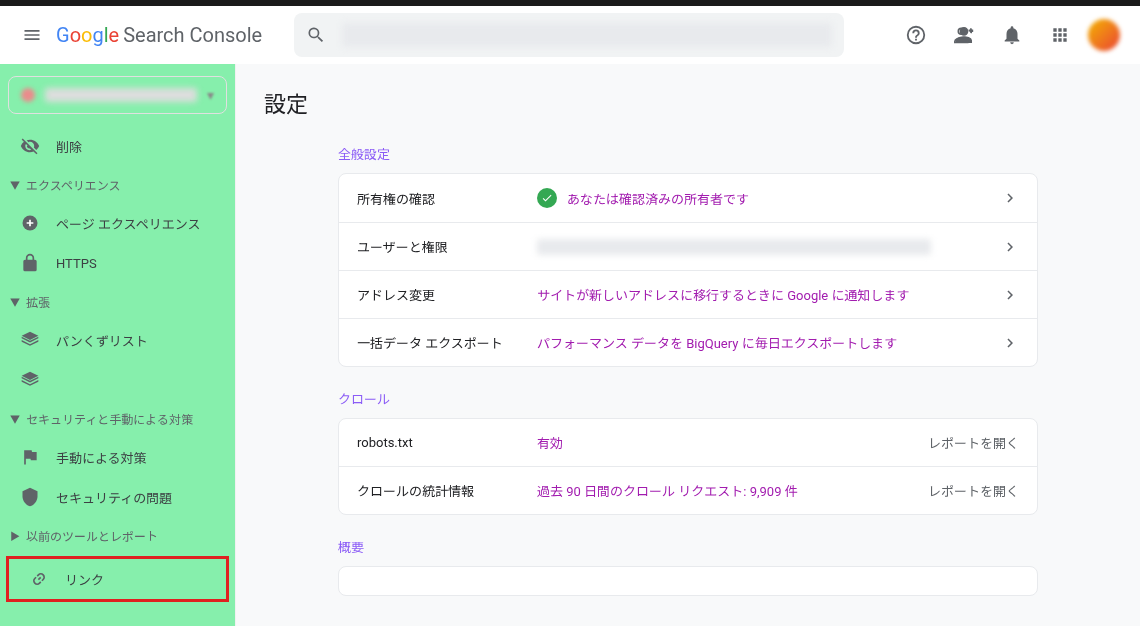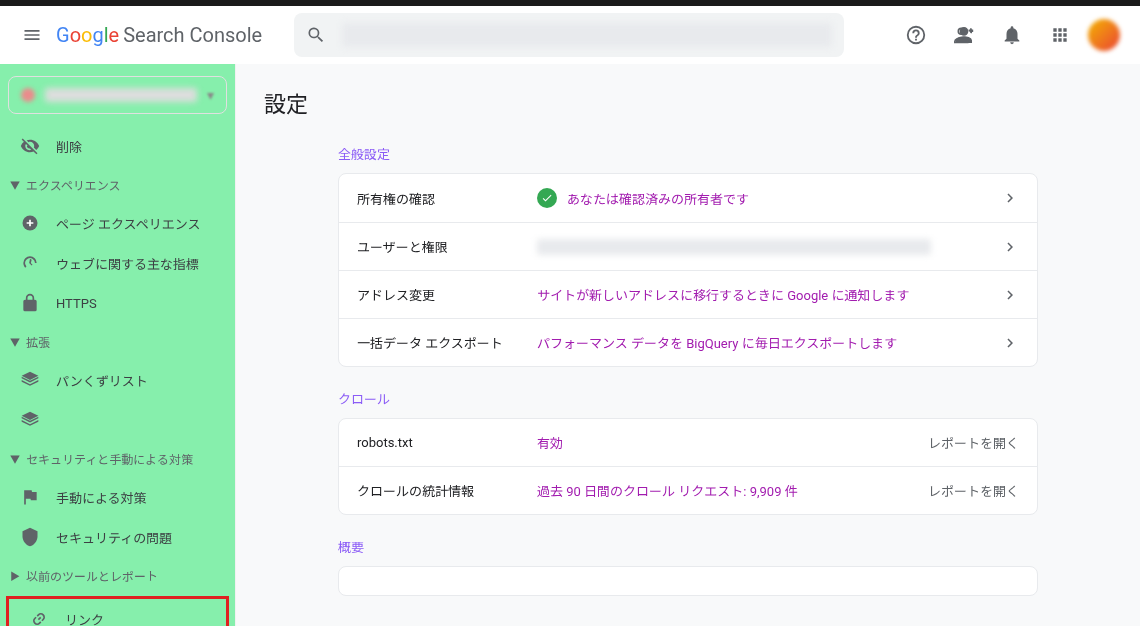--- a/index.html
+++ b/index.html
@@ -141,28 +141,20 @@
           <svg width="20" height="20" viewBox="0 0 24 24">
             <circle cx="12" cy="12" r="9" fill="currentColor"></circle>
             <path d="M12 8v8M8 12h8" stroke="#fff" stroke-width="2"></path>
           </svg>
         </span>
       <span class="side-label">ページ エクスペリエンス</span>
     </div>
     <div class="side-item">
       <span class="side-icon">
           <svg width="20" height="20" viewBox="0 0 24 24">
-            <path fill="currentColor" d="M12 4a8 8 0 0 0-8 8c0 2.2.9 4.2 2.3 5.7l1.4-1.4A6 6 0 1 1 18 12h2a8 8 0 0 0-8-8zm0 3l-1 5 3 3 1-1-2-2 1-4-2-1z"></path>
-          </svg>
-        </span>
-      <span class="side-label">ウェブに関する主な指標</span>
-    </div>
-    <div class="side-item">
-      <span class="side-icon">
-          <svg width="20" height="20" viewBox="0 0 24 24">
             <path fill="currentColor" d="M18 8h-1V6a5 5 0 0 0-10 0v2H6a2 2 0 0 0-2 2v10a2 2 0 0 0 2 2h12a2 2 0 0 0 2-2V10a2 2 0 0 0-2-2zM9 6a3 3 0 1 1 6 0v2H9V6z"></path>
           </svg>
         </span>
       <span class="side-label">HTTPS</span>
     </div>
 
     <div class="side-section">
       <span class="side-section-arrow">▼</span>
       <span>拡張</span>
     </div>

